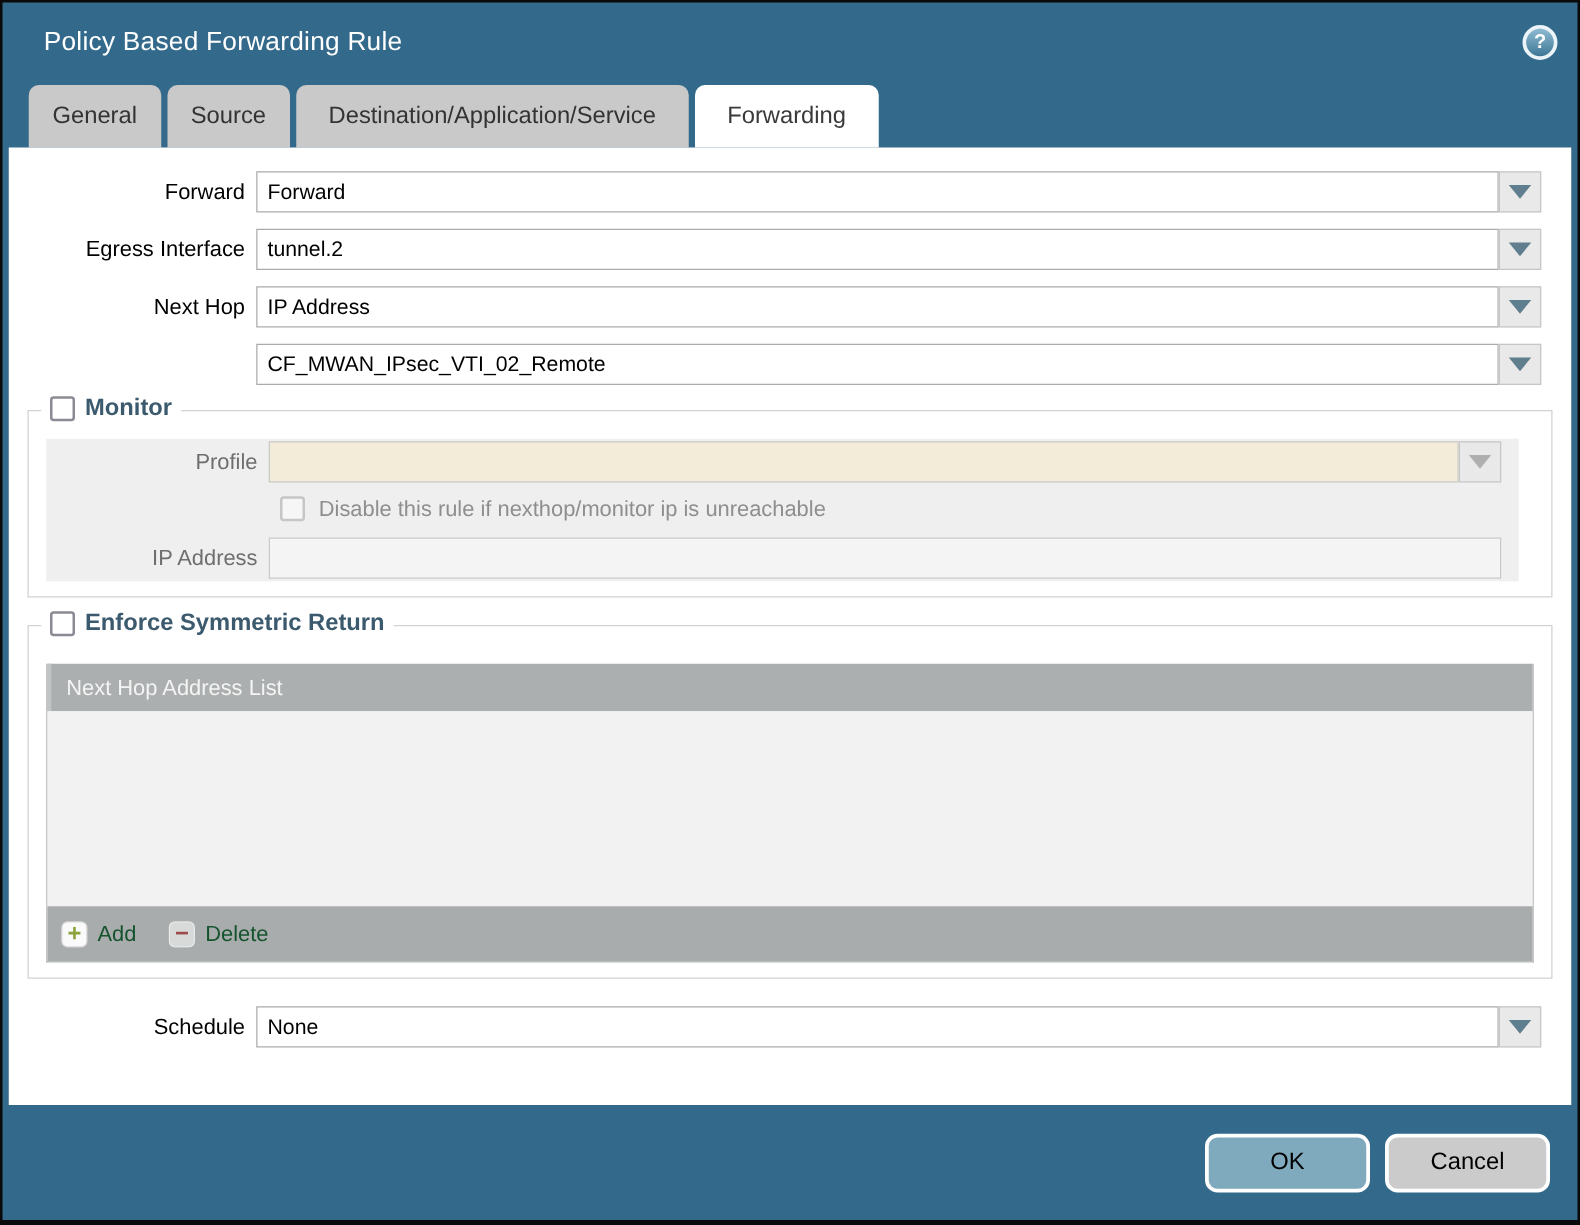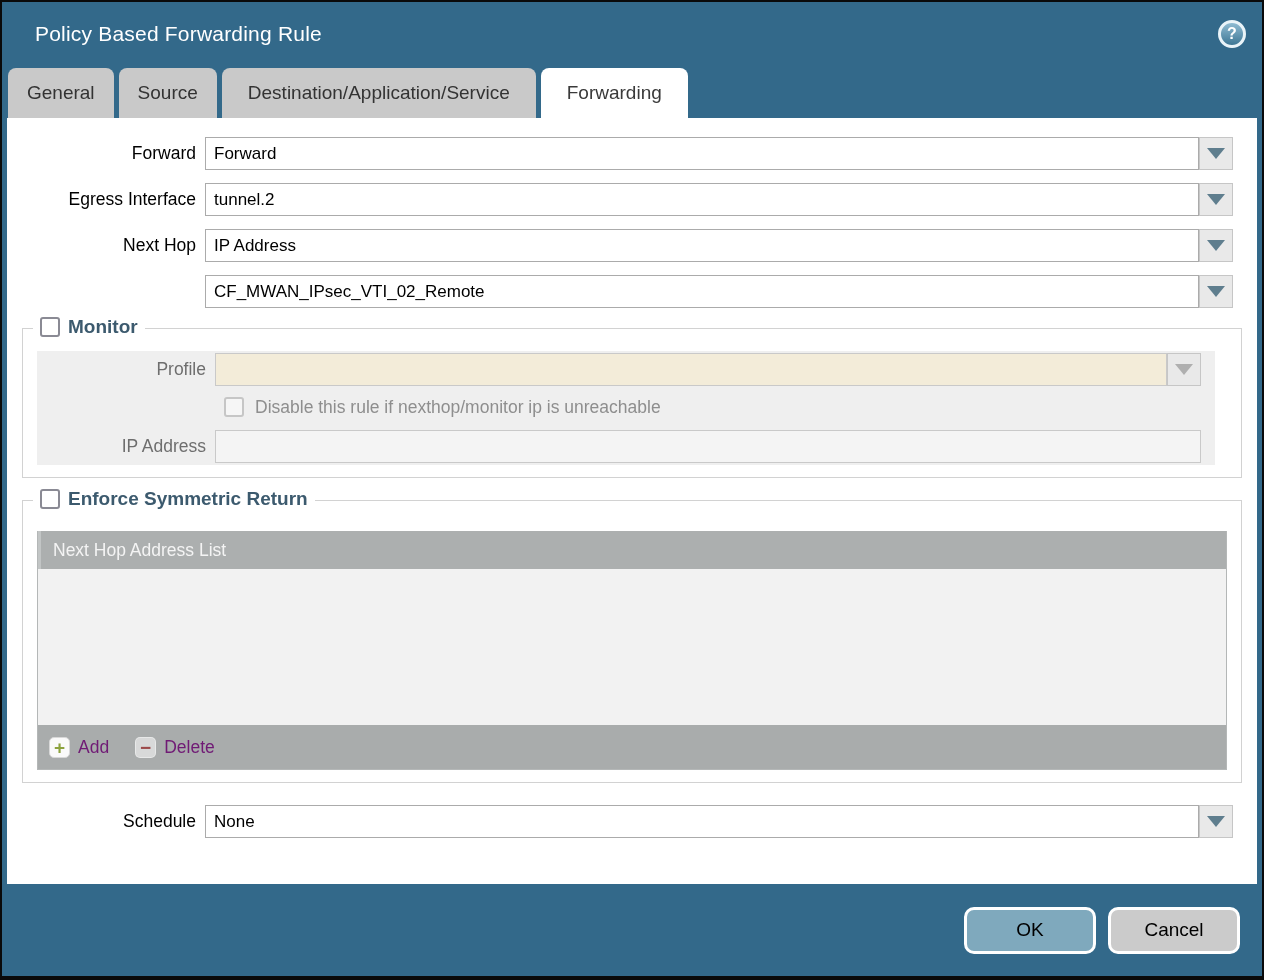--- a/index.html
+++ b/index.html
@@ -6,21 +6,21 @@
   html,body { width:1264px; height:980px; font-family:"Liberation Sans", sans-serif; }
   .dialog { width:1264px; height:980px; background:#0a0a0a; padding:2px 2px 4px 2px; }
   .dialog-inner { width:100%; height:100%; background:#33698A; display:flex; flex-direction:column; overflow:hidden; }
 
   
   .titlebar { height:64px; display:flex; align-items:center; padding:0 16px 0 33px; flex:none; }
   .title { color:#FFFFFF; font-size:21px; font-weight:400; letter-spacing:0.2px; }
   .help-icon { margin-left:auto; width:28px; height:28px; border-radius:50%; background:linear-gradient(#8FBBD2,#3E7795); border:3px solid #EAF4F9; color:#FFFFFF; font-size:16px; font-weight:bold; display:flex; align-items:center; justify-content:center; cursor:pointer; }
 
   
-  .tabrow { height:52px; display:flex; align-items:flex-end; gap:5px; padding-left:6px; flex:none; }
+  .tabrow { height:52px; display:flex; align-items:flex-end; gap:5px; padding-left:21px; flex:none; }
   .tab { height:50px; background:#C9C9C9; border-radius:8px 8px 0 0; display:flex; align-items:center; padding:0 19px; font-size:19px; color:#333333; cursor:pointer; white-space:nowrap; }
   .tab.wide { padding:0 26px; }
   .tab.active { background:#FFFFFF; color:#3A3A3A; }
 
   
   .content { background:#FFFFFF; margin:0 5px; flex:1; padding-top:19px; overflow:hidden; }
 
   .form-row { display:flex; align-items:center; margin:0 24px 13px 0; height:33px; }
   .form-label { width:198px; padding-right:9px; text-align:right; font-size:17.5px; color:#000000; flex:none; }
   .field { flex:1; display:flex; align-items:stretch; height:33px; }
@@ -48,23 +48,23 @@
 
   .group-esr { margin-top:22px; padding:30px 14px 12px 14px; }
   .nh-table { border:1px solid #B4B7B7; border-top:none; }
   .nh-header { height:38px; background:#ACAFAF; color:#F4F4F4; font-size:17.5px; display:flex; align-items:center; padding-left:12px; border-left:3px solid #C2C5C5; }
   .nh-body { height:156px; background:#F2F2F2; }
   .nh-footer { height:44px; background:#A9ACAC; display:flex; align-items:center; gap:26px; padding-left:11px; }
   .tbl-btn { display:flex; align-items:center; gap:8px; cursor:pointer; }
   .tbl-btn .ic { width:21px; height:21px; border-radius:5px; display:flex; align-items:center; justify-content:center; font-weight:bold; font-size:19px; line-height:19px; }
   .ic-add { background:#FAFAFA; border:1px solid #D8D8D8; color:#8CA23D; }
   .ic-del { background:rgba(255,255,255,0.55); border:1px solid rgba(255,255,255,0.4); color:#9C4A4A; }
-  .tbl-btn .lbl { font-size:17.5px; color:#701a75; }
+  .tbl-btn .lbl { font-size:17.5px; color:#14532d; }
   .tbl-btn.disabled { cursor:default; }
-  .tbl-btn.disabled .lbl { color:#701a75; }
+  .tbl-btn.disabled .lbl { color:#14532d; }
 
   .schedule-row { margin-top:22px;border-radius:11px; }
 
   
   .footerbar { height:92px; flex:none; display:flex; align-items:center; justify-content:flex-end; gap:12px; padding-right:22px; }
   .btn { height:47px; width:132px; border-radius:10px; border:3px solid #FFFFFF; font-size:19px; color:#000000; display:flex; align-items:center; justify-content:center; cursor:pointer; font-family:"Liberation Sans", sans-serif; }
   .btn-ok { background:#7FA9BD; }
   .btn-cancel { background:#CBCBCB; }
 </style>
 </head>

